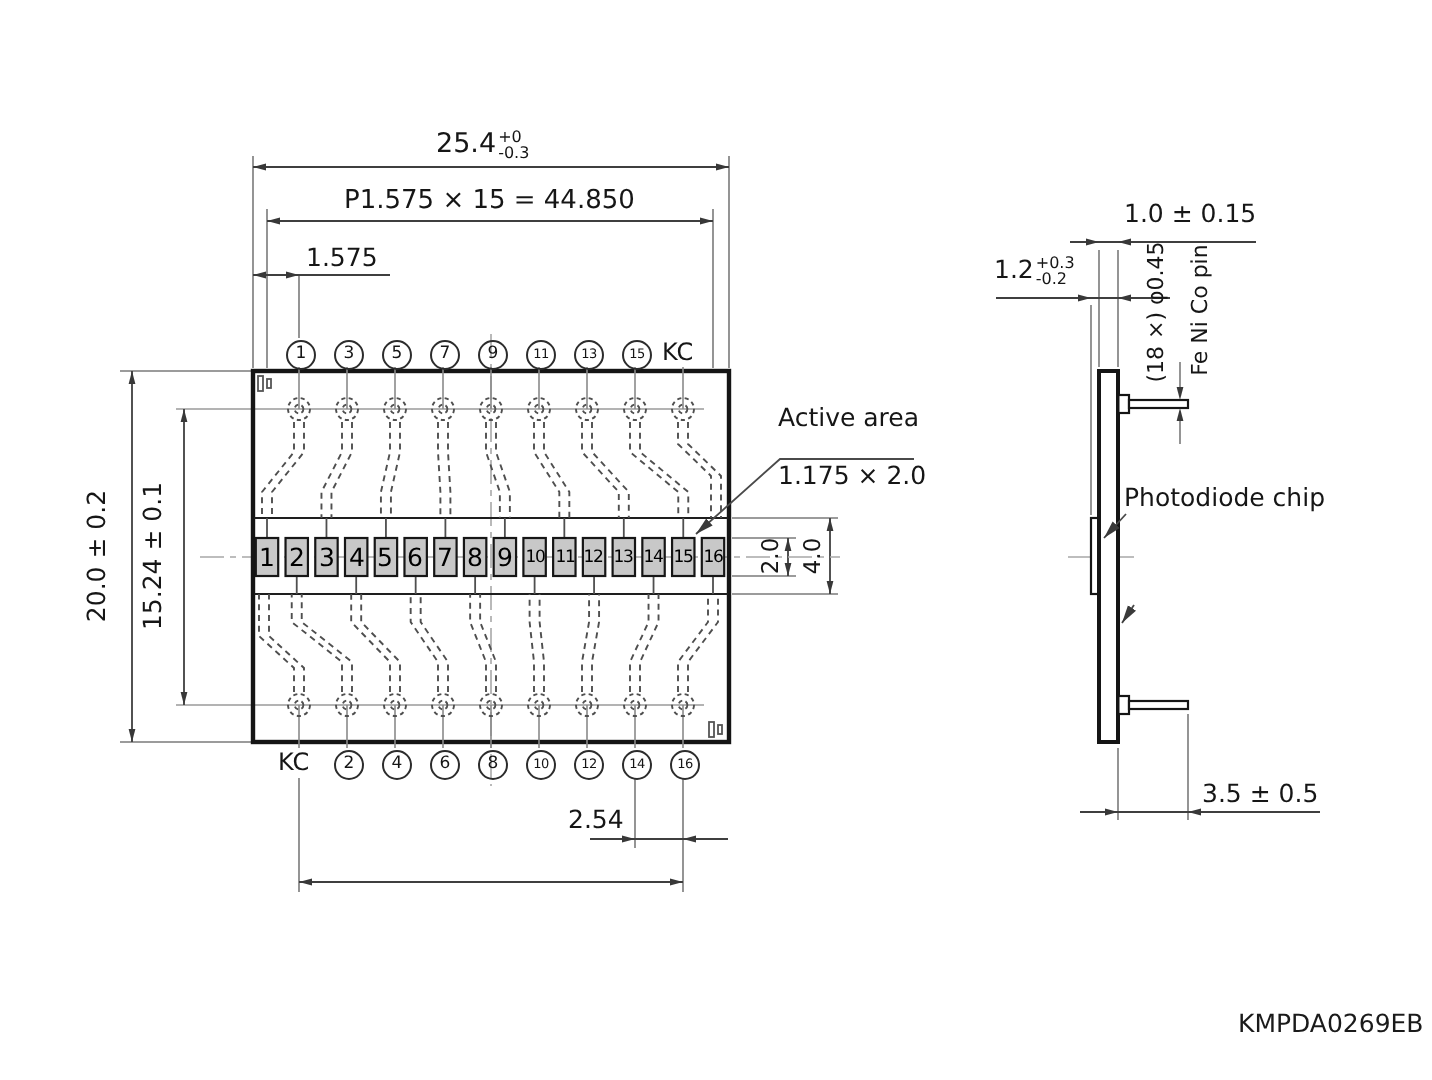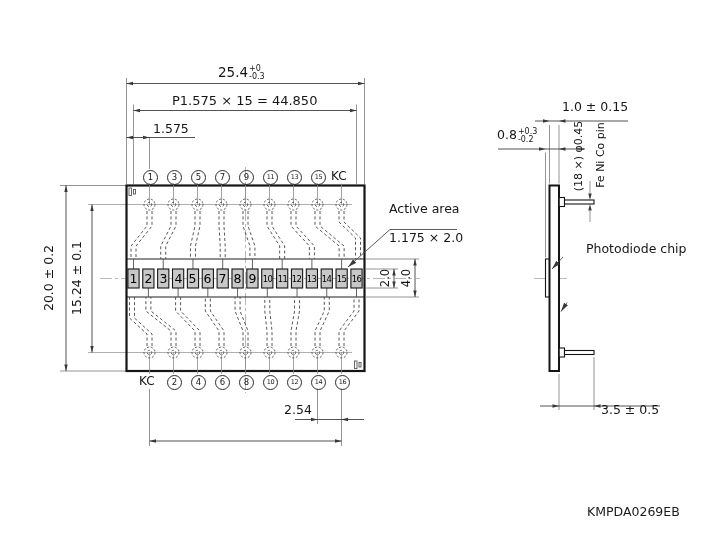--- a/index.html
+++ b/index.html
@@ -33,21 +33,21 @@
   .dimflex{display:inline-flex;align-items:flex-start;}
   .main{font-size:13.5px;line-height:1;}
   .main12{font-size:12.5px;line-height:1;}
   .tolstack{display:inline-flex;flex-direction:column;font-size:8px;line-height:8px;margin-left:1px;margin-top:-1px;}
   .pc{position:absolute;width:13px;height:13px;border:1px solid #2c2c2c;border-radius:50%;
       display:flex;align-items:center;justify-content:center;font-size:8.5px;line-height:1;color:#161616;}
   .pc2{font-size:6.5px;letter-spacing:-0.3px;}
   .kc{position:absolute;font-size:12px;font-weight:500;color:#161616;}
   .en{position:absolute;top:271px;width:15px;text-align:center;font-size:12.5px;line-height:16px;color:#000;}
   .d2{font-size:8.5px;letter-spacing:-0.6px;}
-  .pn{position:absolute;font-size:12.5px;color:#1a1a1a;}
+  .pn{position:absolute;font-size:12.5px;color:#1a1a1a;margin-left:32px;}
 </style>
 </head>
 <body>
 
 <div class="canvas">
 
   <svg id="lw" width="716" height="540" viewBox="0 0 716 540">
     <defs>
       <marker id="arr" orient="auto" markerUnits="userSpaceOnUse" markerWidth="10" markerHeight="7" refX="9" refY="3">
         <path d="M0,0.6 L9,3 L0,5.4 z" fill="#3a3a3a"></path>
@@ -339,25 +339,25 @@
   <span class="en d2" style="left:260px;">10</span>
   <span class="en d2" style="left:275px;">11</span>
   <span class="en d2" style="left:289px;">12</span>
   <span class="en d2" style="left:304px;">13</span>
   <span class="en d2" style="left:319px;">14</span>
   <span class="en d2" style="left:334px;">15</span>
   <span class="en d2" style="left:349px;">16</span>
 
   <span class="t" style="left:562px;top:100px;">1.0 ± 0.15</span>
   <span class="t dimflex" style="left:497px;top:129px;">
-    <span class="main12">0.8</span>
+    <span class="main12">1.2</span>
       <span class="tolstack">
         <span>+0.3</span>
         <span>-0.2</span>
       </span>
   </span>
   <span class="rot r11" style="left:578px;top:156px;">(18 ×) φ0.45</span>
   <span class="rot r11" style="left:600px;top:155px;">Fe Ni Co pin</span>
-  <span class="t" style="left:586px;top:242px;">Photodiode chip</span>
-  <span class="t" style="left:601px;top:390px;margin-top:13px;">3.5 ± 0.5</span>
+  <span class="t" style="left:562px;top:242px;">Photodiode chip</span>
+  <span class="t" style="left:601px;top:390px;">3.5 ± 0.5</span>
 
   <span class="pn" style="left:587px;top:504px;">KMPDA0269EB</span>
 </div>
 
 </body></html>

